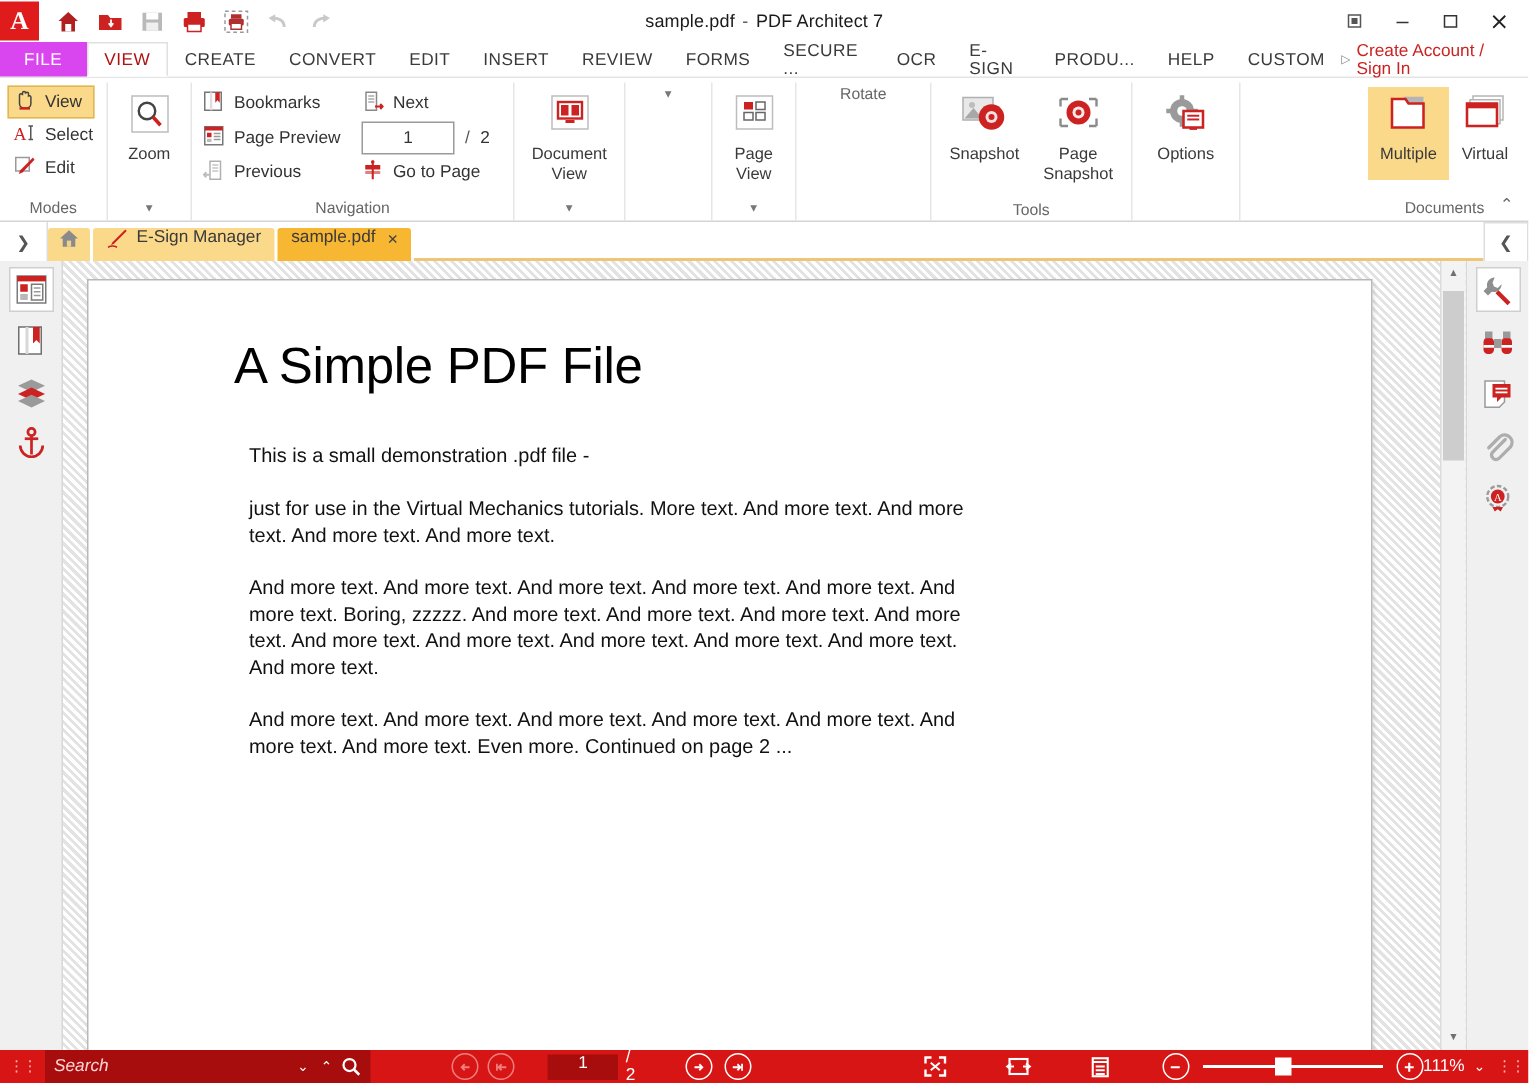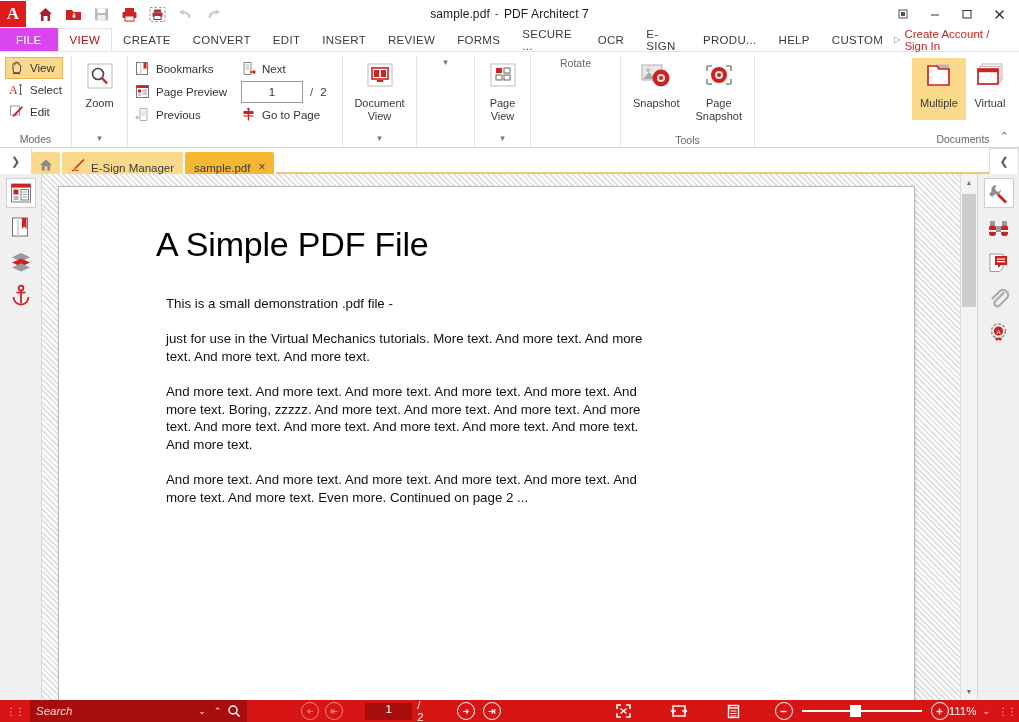--- a/index.html
+++ b/index.html
@@ -132,21 +132,21 @@
   
   .tabstrip {
     height: 26px; background: #ffffff; display: flex; align-items: flex-end;
     flex: 0 0 26px; position: relative;
   }
   .side-toggle-l {
     width: 32px; height: 26px; display: flex; align-items: center; justify-content: center;
     font-size: 11px; color: #555; cursor: pointer; border-right: 1px solid #ddd;
   }
   .doctab {
-    display: flex; align-items: flex-end; gap: 6px; height: 22px; padding: 0 9px;
+    display: flex; align-items: flex-start; gap: 6px; height: 22px; padding: 0 9px;
     font-size: 11.5px; color: #3a3a3a; cursor: pointer; white-space: nowrap;
     background: #fbd98a; margin-right: 2px; border-top-left-radius: 2px;
     border-top-right-radius: 2px;
   }
   .doctab.home { padding: 0 7px; }
   .doctab.active { background: #f7b733; }
   .doctab .x { font-size: 12px; color: #444; margin-left: 2px; }
   .tabstrip-fill { flex: 1; height: 22px; border-bottom: 2px solid #f0c674; }
   .side-toggle-r {
     width: 30px; height: 26px; display: flex; align-items: center; justify-content: center;
@@ -479,20 +479,21 @@
                   <rect x="2.5" y="4" width="10" height="3" fill="#cc2222"></rect>
                   <rect x="2.5" y="8" width="10" height="2" fill="#e08080"></rect>
                   <line x1="7.5" y1="1" x2="7.5" y2="13.5" stroke="#cc2222" stroke-width="1.4"></line>
                   <circle cx="7.5" cy="2" r="1.2" fill="#cc2222"></circle>
                 </svg>
             </span>
             <span>Go to Page</span>
           </div>
         </div>
       </div>
+      <div class="rgroup-label">Navigation</div>
     </div>
 
     <div class="rgroup" style="width:74px">
       <div class="rgroup-body" style="justify-content:center">
         <div class="bigbtn wide">
           <span class="ico">
             <svg width="32" height="30" viewBox="0 0 32 30">
                 <rect x="4" y="1" width="24" height="22" fill="none" stroke="#bdbdbd"></rect>
                 <rect x="8" y="5" width="16" height="11" fill="#fff" stroke="#cc2222" stroke-width="1.6"></rect>
                 <rect x="10" y="7" width="5" height="7" fill="#cc2222"></rect>
@@ -561,20 +562,44 @@
                 <circle cx="16" cy="12" r="4" fill="#fff" opacity=".9"></circle>
                 <circle cx="16" cy="12" r="2" fill="#cc2222"></circle>
               </svg>
           </span>
           <span class="lbl">Page Snapshot</span>
         </div>
       </div>
       <div class="rgroup-label">Tools</div>
     </div>
 
+    <div class="rgroup" style="width:72px">
+      <div class="rgroup-body" style="justify-content:center">
+        <div class="bigbtn wide" style="height:62px">
+          <span class="ico">
+            <svg width="32" height="30" viewBox="0 0 32 30">
+                <g fill="#9a9a9a">
+                  <circle cx="13" cy="11" r="8"></circle>
+                  <rect x="11.5" y="0.5" width="3" height="4"></rect>
+                  <rect x="11.5" y="17.5" width="3" height="4"></rect>
+                  <rect x="2.5" y="9.5" width="4" height="3"></rect>
+                  <rect x="19.5" y="9.5" width="4" height="3"></rect>
+                </g>
+                <circle cx="13" cy="11" r="3.2" fill="#fff"></circle>
+                <rect x="14" y="11" width="13" height="11" fill="#fff" stroke="#cc2222" stroke-width="1.7"></rect>
+                <rect x="16.5" y="13.5" width="8" height="1.3" fill="#cc2222"></rect>
+                <rect x="16.5" y="16" width="8" height="1.3" fill="#cc2222"></rect>
+                <rect x="18" y="22" width="5" height="1.6" fill="#cc2222"></rect>
+              </svg>
+          </span>
+          <span class="lbl">Options</span>
+        </div>
+      </div>
+      <div class="rgroup-label"></div>
+    </div>
 
     <div class="rgroup" style="flex:1;border-right:none"></div>
 
     <div class="rgroup" style="width:112px;border-right:none">
       <div class="rgroup-body" style="justify-content:center;gap:0">
         <div class="bigbtn sel" style="width:56px;height:62px">
           <span class="ico">
             <svg width="32" height="30" viewBox="0 0 32 30">
                 <rect x="13" y="1.5" width="13" height="4" fill="#b5b5b5"></rect>
                 <path d="M5 3 h9 l2 3 h10 v16 H5 Z" fill="#fff" stroke="#cc2222" stroke-width="1.7"></path>

